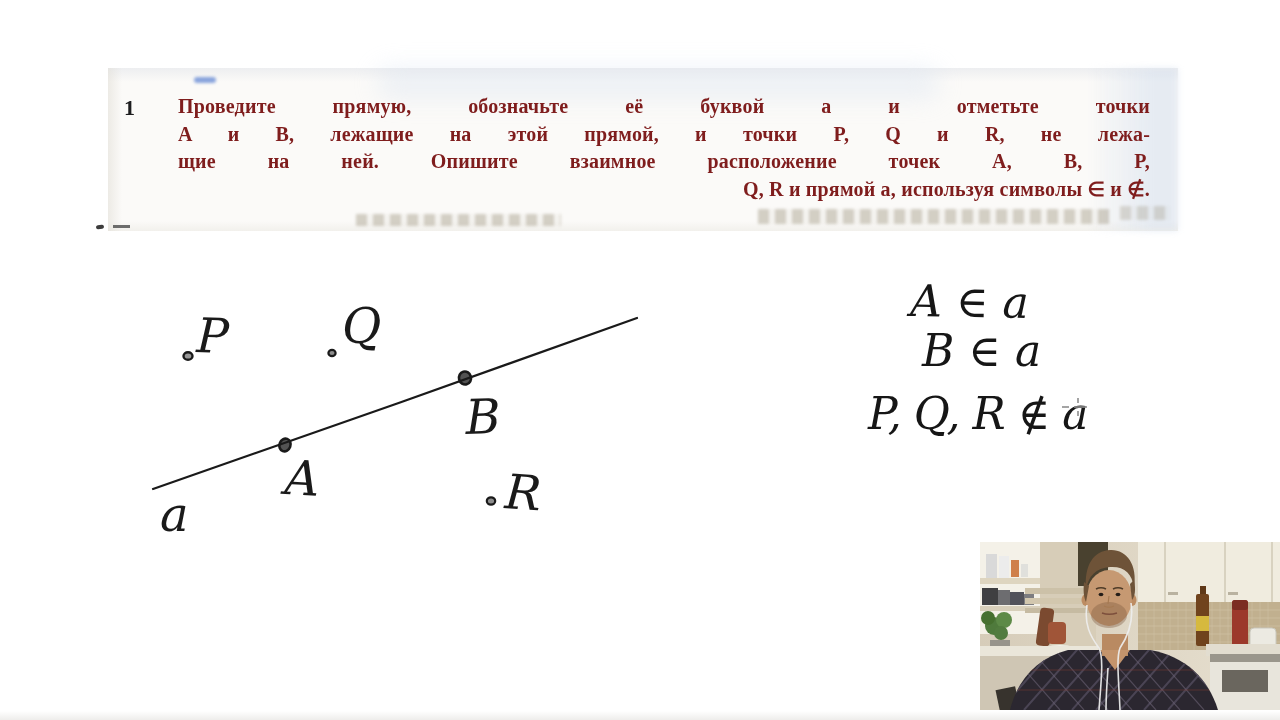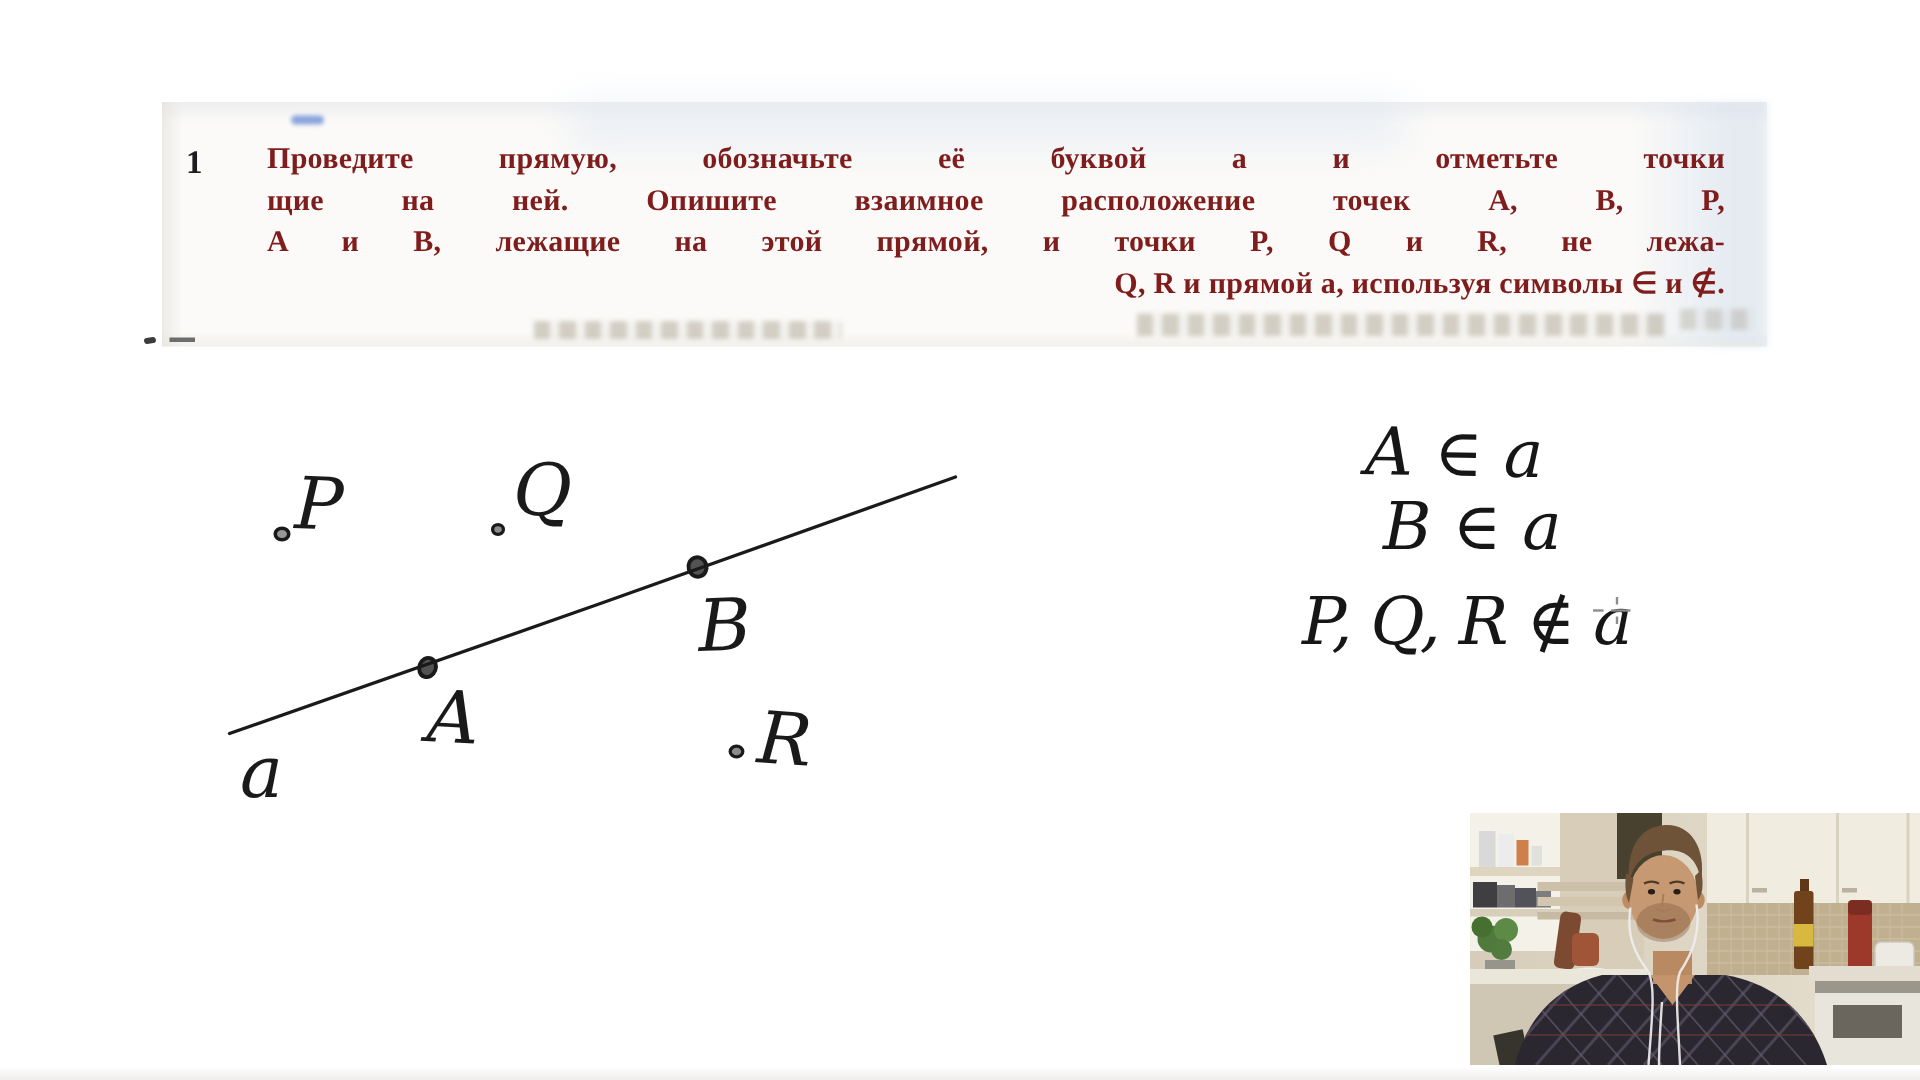--- a/index.html
+++ b/index.html
@@ -76,22 +76,22 @@
 
   <section class="textbook">
     <div class="smudge smudge-top"></div>
     <div class="smudge smudge-right"></div>
     <div class="smudge smudge-blue-dot"></div>
 
     <div class="problem-number">1</div>
 
     <div class="problem-text">
       <div class="tb-line j">Проведите прямую, обозначьте её буквой a и отметьте точки</div>
+      <div class="tb-line j">A и B, лежащие на этой прямой, и точки P, Q и R, не лежа-</div>
       <div class="tb-line j">щие на ней. Опишите взаимное расположение точек A, B, P,</div>
-      <div class="tb-line j">A и B, лежащие на этой прямой, и точки P, Q и R, не лежа-</div>
       <div class="tb-line">Q, R и прямой a, используя символы ∈ и ∉.</div>
     </div>
 
     <div class="ghost-dot"></div>
     <div class="ghost-dash"></div>
     <div class="ghost-text g1"></div>
     <div class="ghost-text g2"></div>
     <div class="ghost-text g3"></div>
   </section>
 

